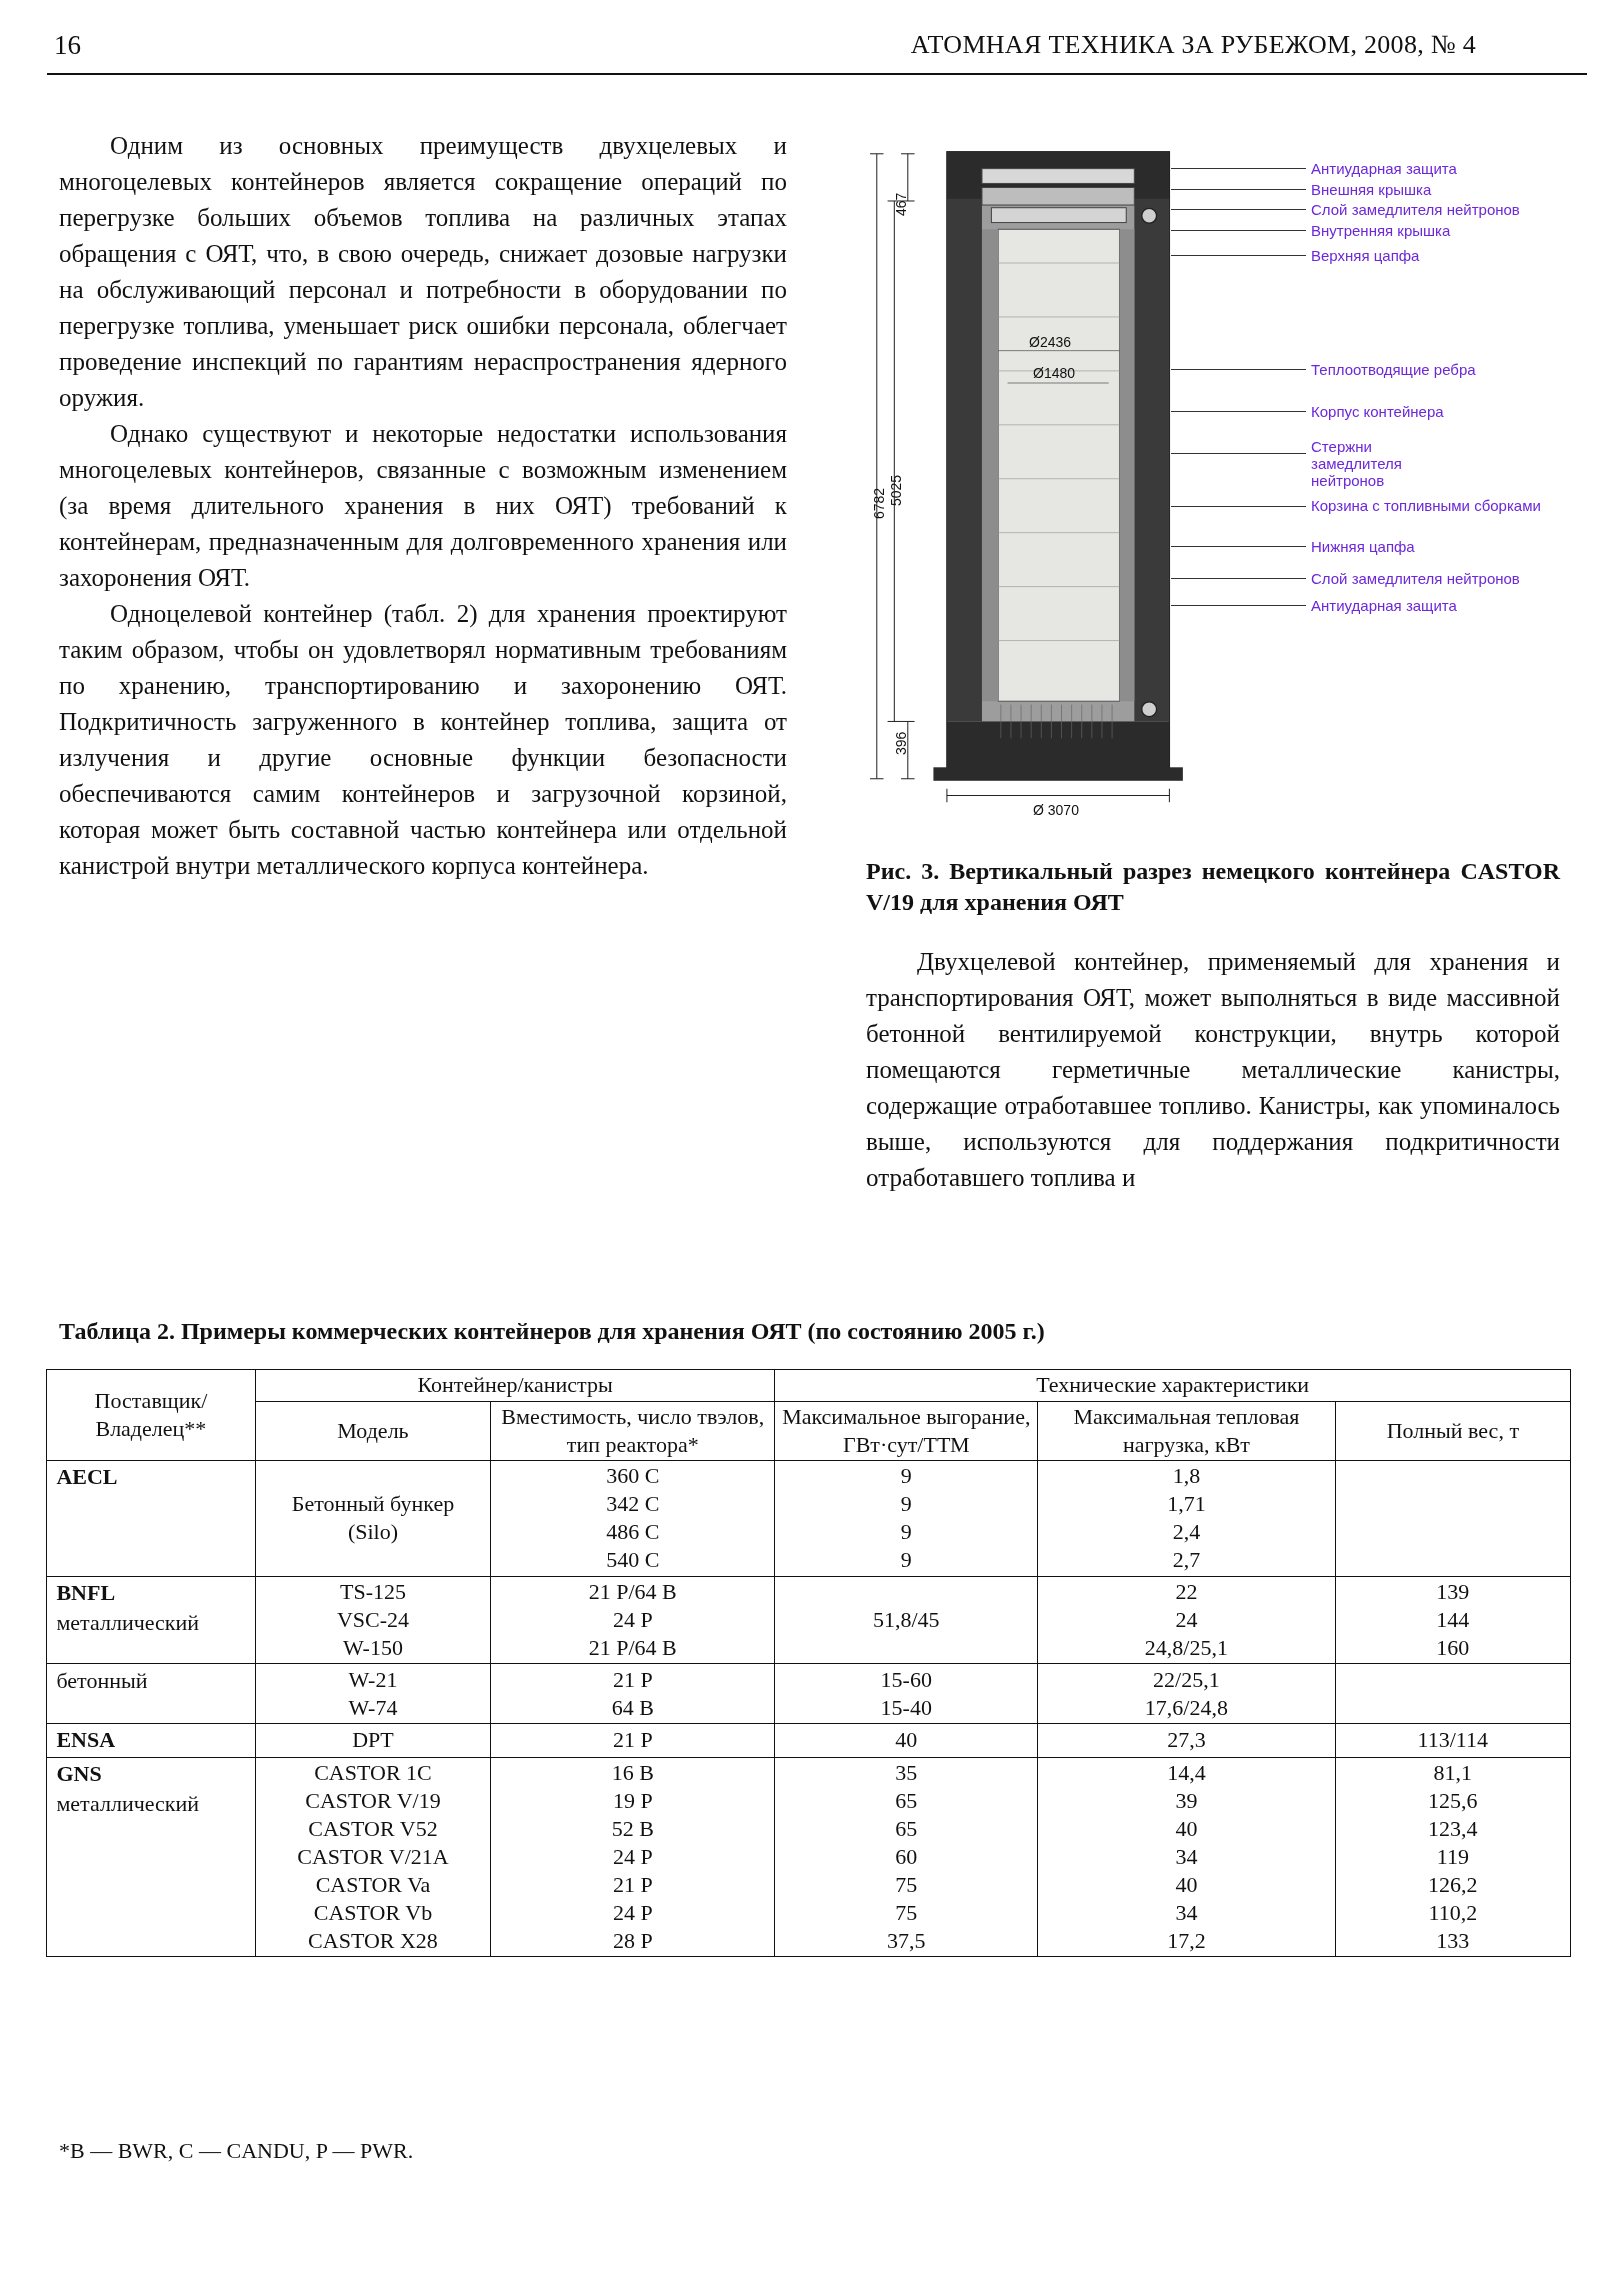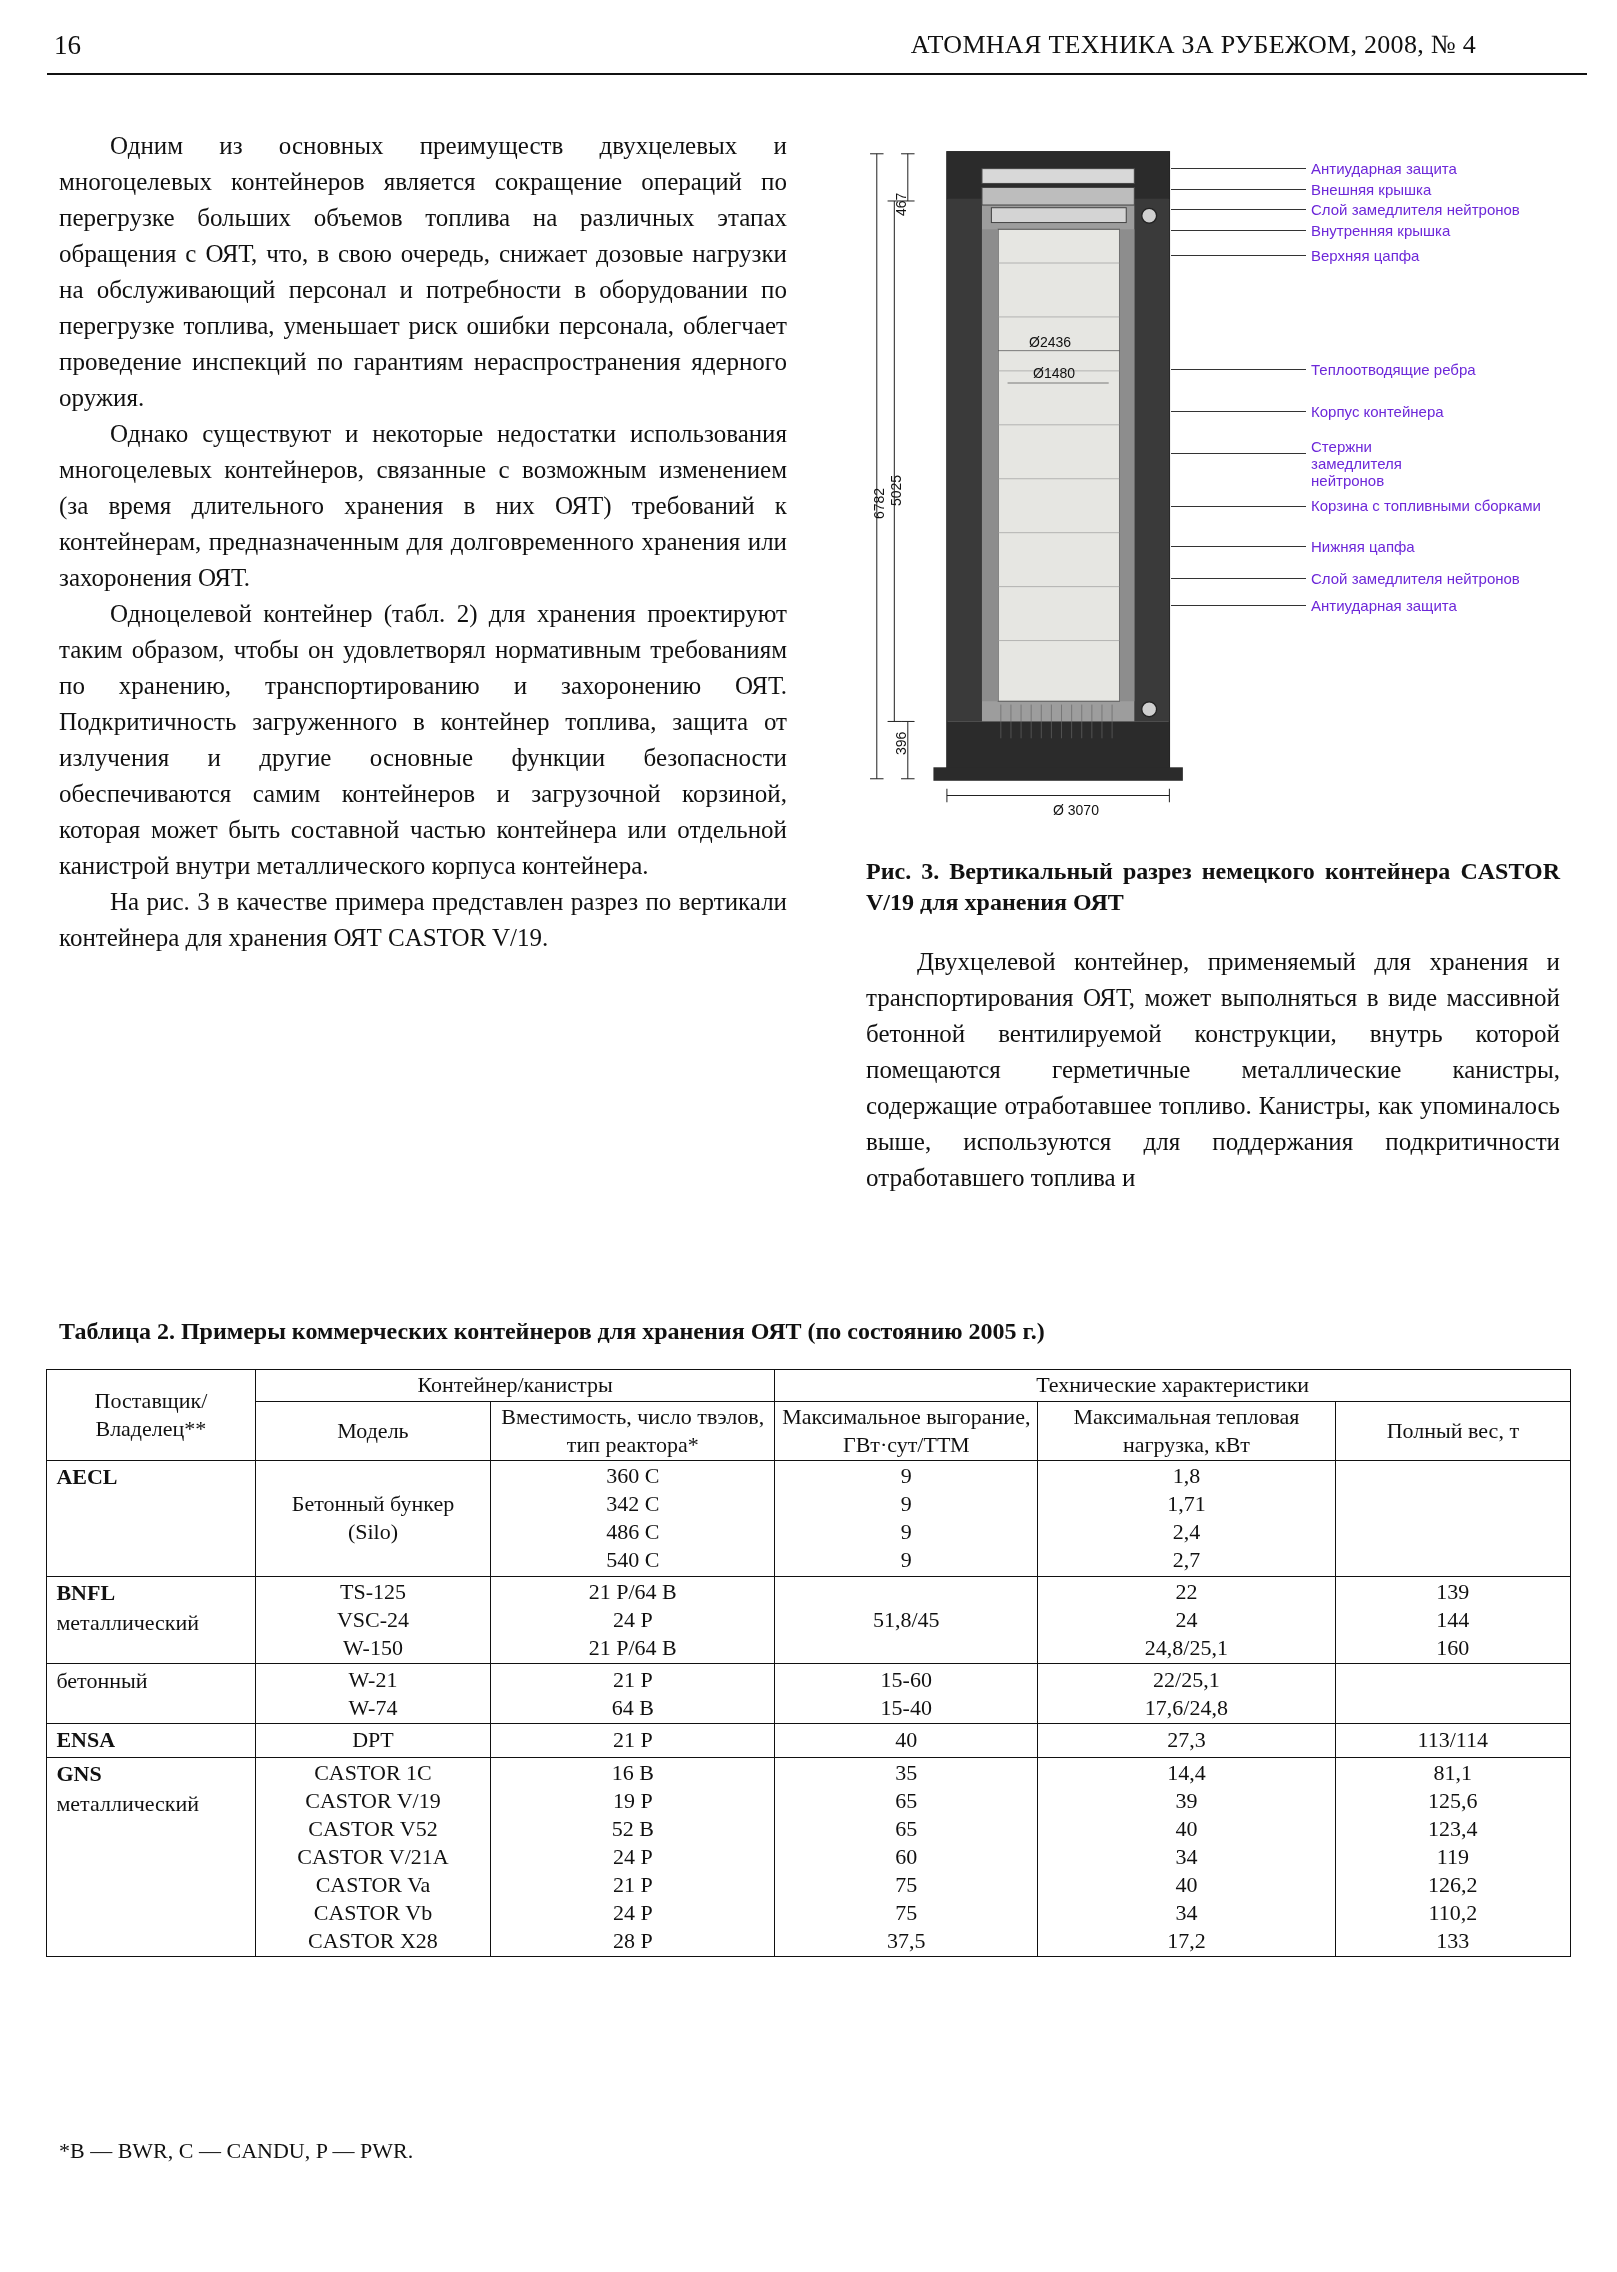--- a/index.html
+++ b/index.html
@@ -190,21 +190,20 @@
   <div class="header">
     <div class="page-num">16</div>
     <div class="header-title">АТОМНАЯ ТЕХНИКА ЗА РУБЕЖОМ, 2008, № 4</div>
   </div>
   <div class="header-rule"></div>
 
   <div class="col-left">
     <p>Одним из основных преимуществ двухцелевых и многоцелевых контейнеров является сокращение операций по перегрузке больших объемов топлива на различных этапах обращения с ОЯТ, что, в свою очередь, снижает дозовые нагрузки на обслуживающий персонал и потребности в оборудовании по перегрузке топлива, уменьшает риск ошибки персонала, облегчает проведение инспекций по гарантиям нераспространения ядерного оружия.</p>
     <p>Однако существуют и некоторые недостатки использования многоцелевых контейнеров, связанные с возможным изменением (за время длительного хранения в них ОЯТ) требований к контейнерам, предназначенным для долговременного хранения или захоронения ОЯТ.</p>
     <p>Одноцелевой контейнер (табл. 2) для хранения проектируют таким образом, чтобы он удовлетворял нормативным требованиям по хранению, транспортированию и захоронению ОЯТ. Подкритичность загруженного в контейнер топлива, защита от излучения и другие основные функции безопасности обеспечиваются самим контейнеров и загрузочной корзиной, которая может быть составной частью контейнера или отдельной канистрой внутри металлического корпуса контейнера.</p>
-    <p>На рис. 3 в качестве примера представлен разрез по вертикали контейнера для хранения ОЯТ CASTOR V/19.</p>
   </div>
 
   <div class="col-right">
     <div class="figure">
       <svg class="fig-img" viewBox="0 0 620 1020">
 
         <rect x="120" y="35" width="330" height="930" fill="#9d9d9d" stroke="#222" stroke-width="2"></rect>
 
         <rect x="120" y="35" width="330" height="70" fill="#2b2b2b"></rect>
 
@@ -284,21 +283,21 @@
           <span class="vdim" style="position:absolute; left:0; top:0;">6782</span>
         </div>
       <div class="dim" style="left:21.6px; top:378px;">
           <span class="vdim" style="position:absolute; left:0; top:0;">5025</span>
         </div>
       <div class="dim" style="left:27px; top:627px;">
           <span class="vdim" style="position:absolute; left:0; top:0;">396</span>
         </div>
       <div class="dim" style="left:163px; top:206px;">Ø2436</div>
       <div class="dim" style="left:167px; top:237px;">Ø1480</div>
-      <div class="dim" style="left:167px; top:674px;margin-left:20px;">Ø 3070</div>
+      <div class="dim" style="left:167px; top:674px;">Ø 3070</div>
 
       <div class="leader" style="left:305px; top:40px; width:135px;"></div>
       <div class="leader" style="left:305px; top:61px; width:135px;"></div>
       <div class="leader" style="left:305px; top:81px; width:135px;"></div>
       <div class="leader" style="left:305px; top:102px; width:135px;"></div>
       <div class="leader" style="left:305px; top:127px; width:135px;"></div>
       <div class="leader" style="left:305px; top:241px; width:135px;"></div>
       <div class="leader" style="left:305px; top:283px; width:135px;"></div>
       <div class="leader" style="left:305px; top:325px; width:135px;"></div>
       <div class="leader" style="left:305px; top:378px; width:135px;"></div>

